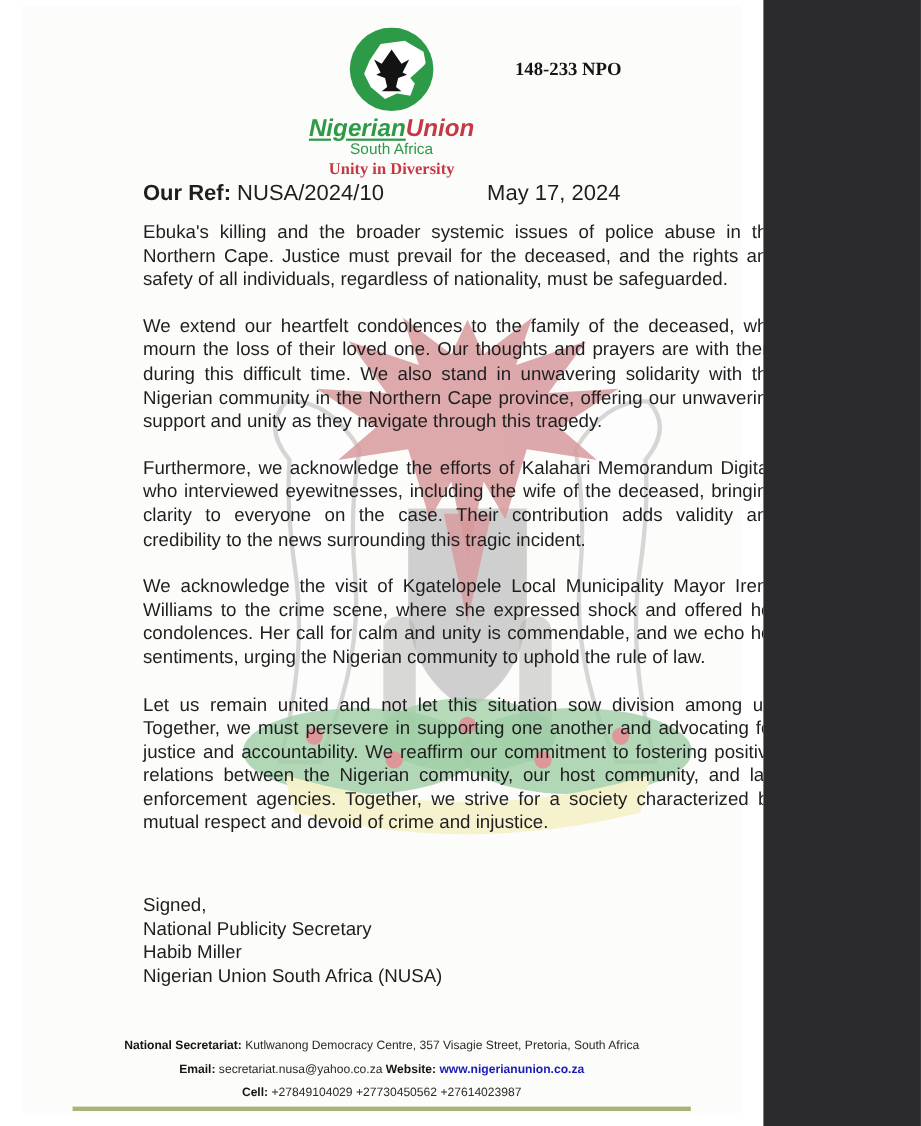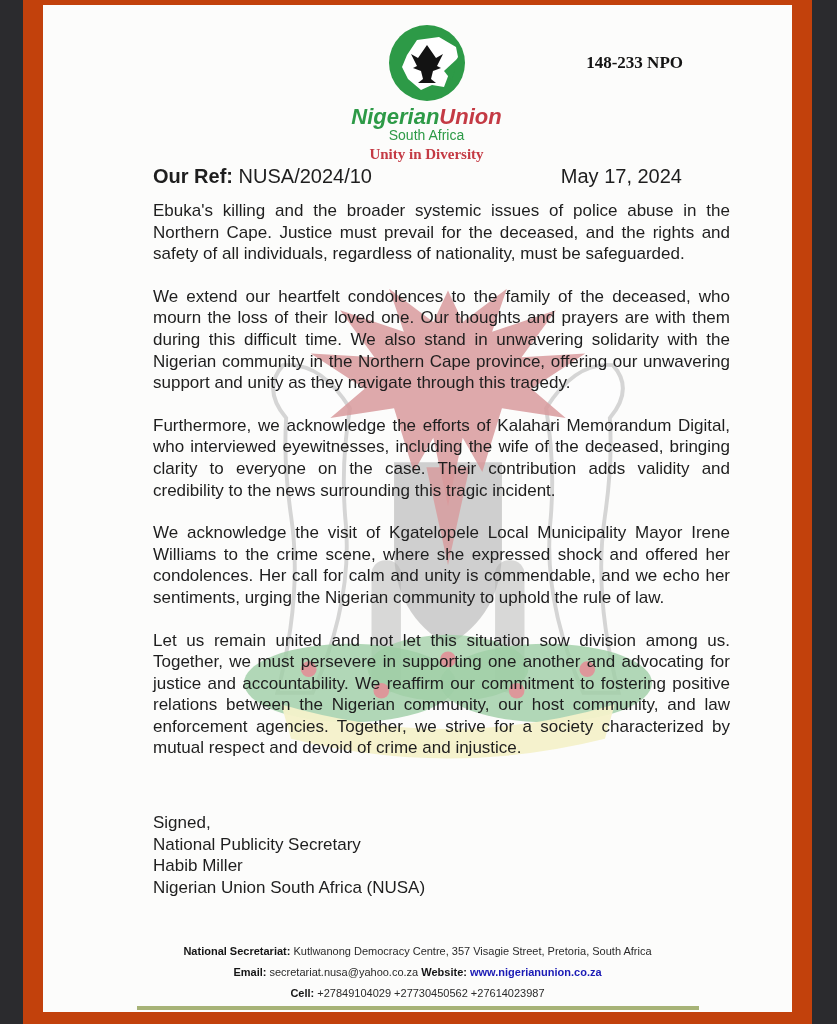--- a/index.html
+++ b/index.html
@@ -1,22 +1,21 @@
 <!DOCTYPE html>
 <html><head>
 <meta charset="utf-8">
 <style>
   html,body{margin:0;padding:0;background:#2b2b2e;}
   .photo{
     position:relative;
-    width:789px;height:1024px;
-    background:#c2410c;
+    width:694px;height:1024px;
+    background:#ffffff;
     overflow:hidden;
     font-family:"Liberation Sans", sans-serif;
-    margin-left:23px;
   }
   .page{
     position:absolute;
     left:20px;top:5px;right:20px;bottom:12px;
     background:#fcfcfb;
   }
   
   .watermark{
     position:absolute;
     left:150px;top:266px;
@@ -43,21 +42,21 @@
     z-index:1;
     line-height:1.1;
   }
   .logo-emblem{width:80px;height:78px;display:block;}
   .logo-line1{
     font-size:22px;font-style:italic;font-weight:bold;
     letter-spacing:0;
     margin-top:2px;
     white-space:nowrap;
   }
-  .lg-green{color:#2d9a47;}
+  .lg-green{color:#2d9a47;text-decoration:underline;}
   .lg-red{color:#c43a44;}
   .logo-line2{
     font-size:14px;font-weight:normal;color:#2d9a47;
     margin-top:-1px;
   }
   .logo-line3{
     font-family:"Liberation Serif", serif;
     font-size:15px;font-weight:bold;color:#c43a44;
     margin-top:2px;
   }

